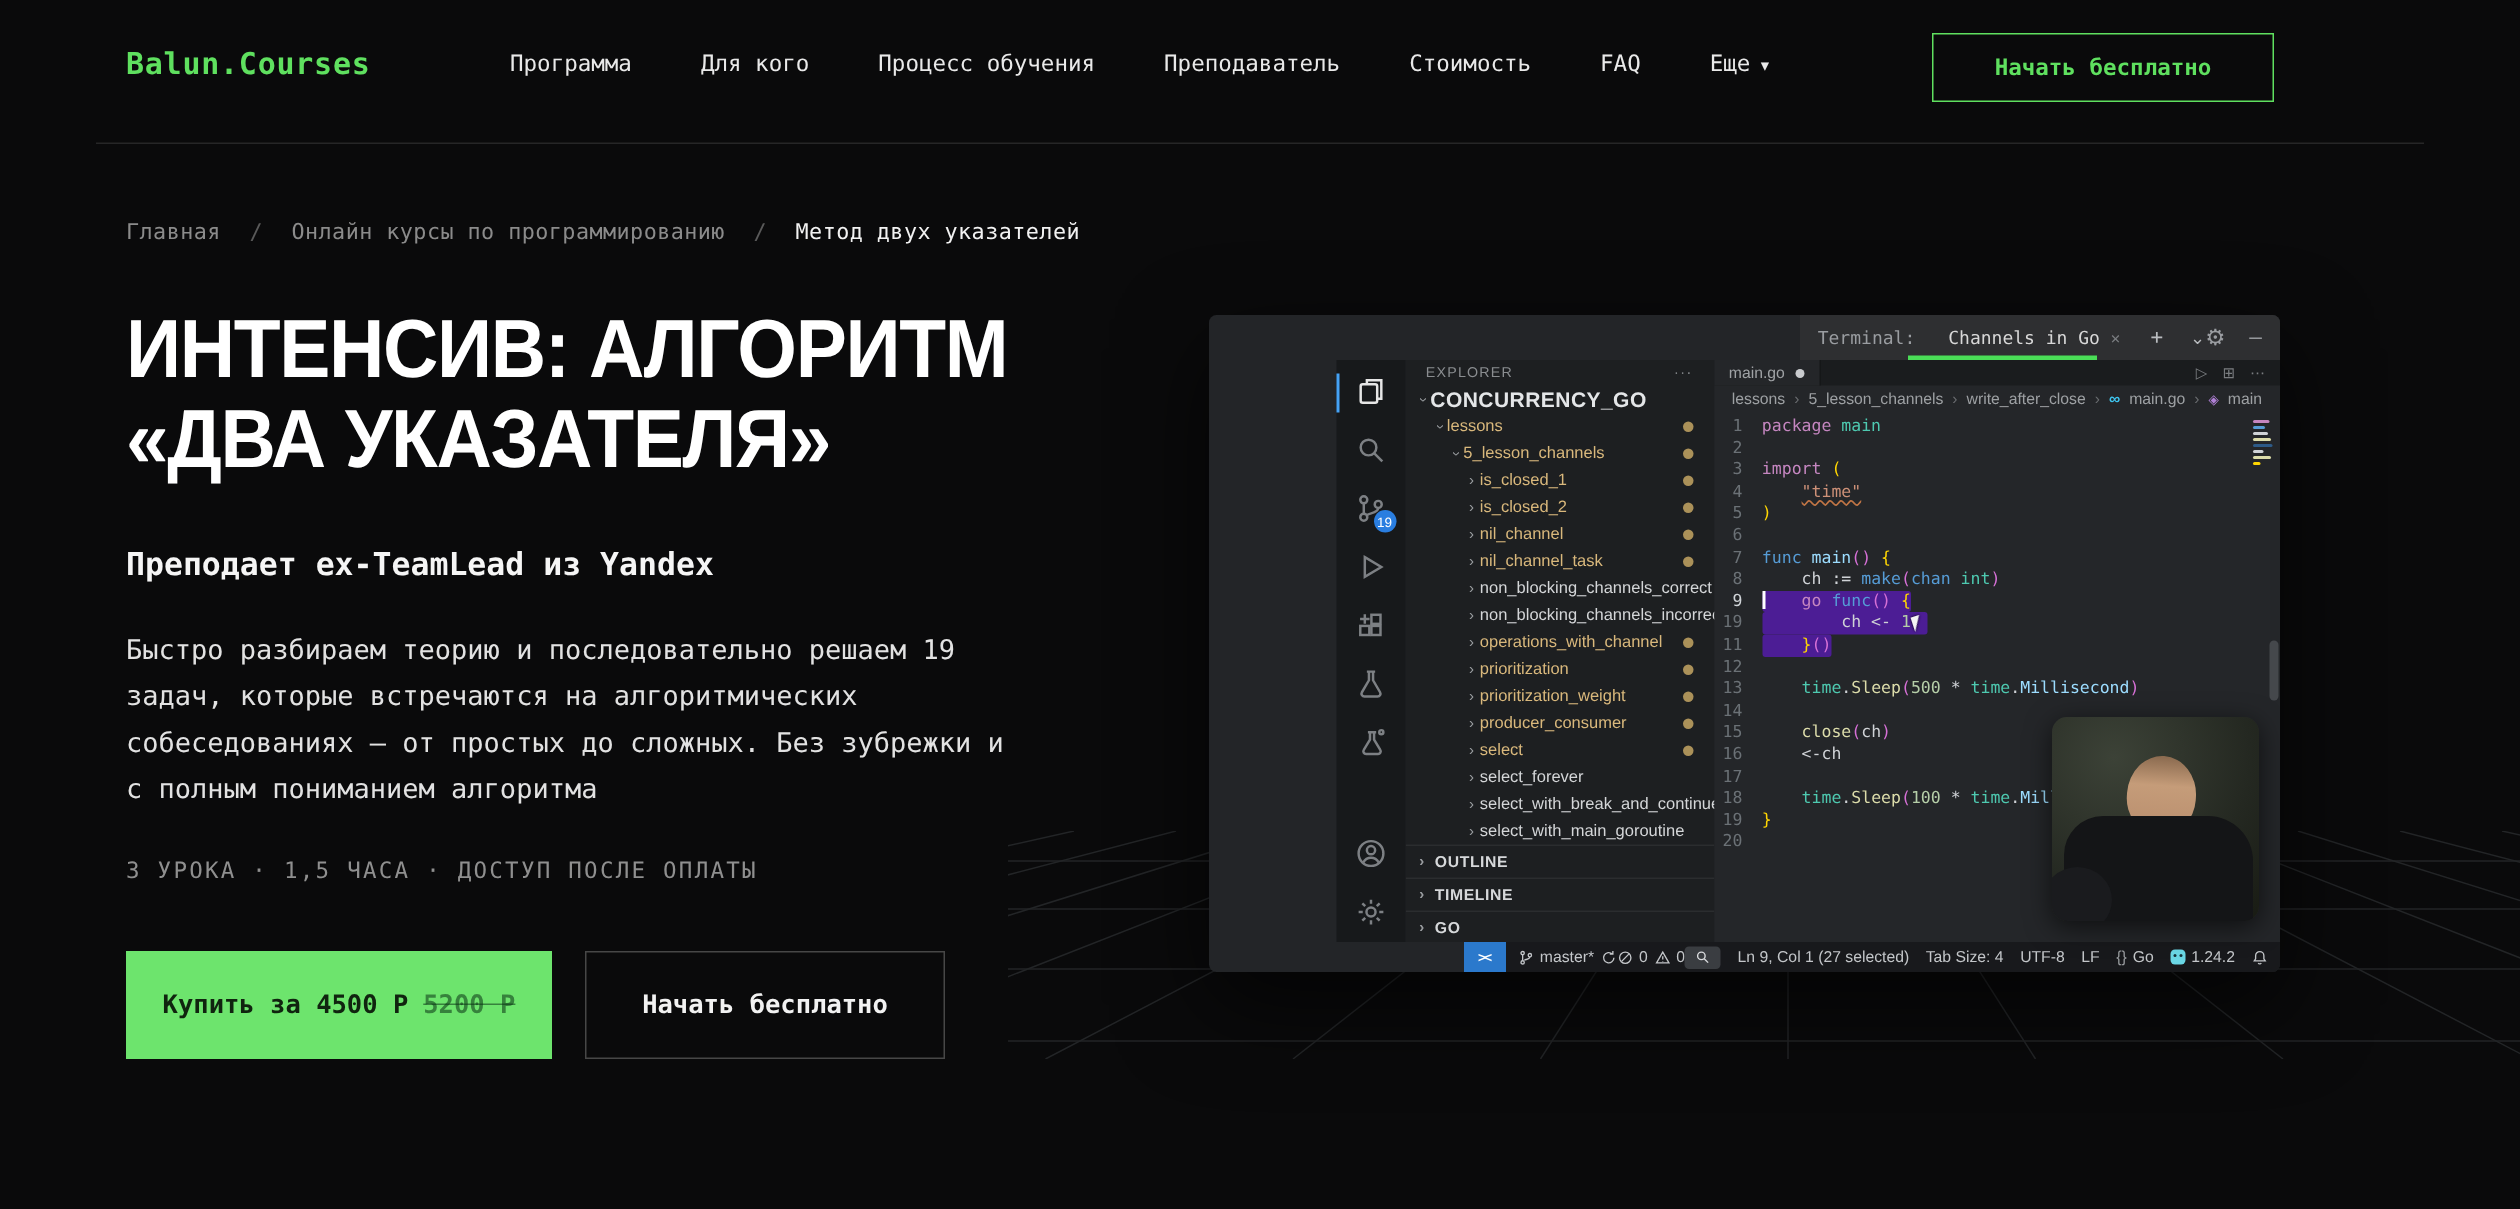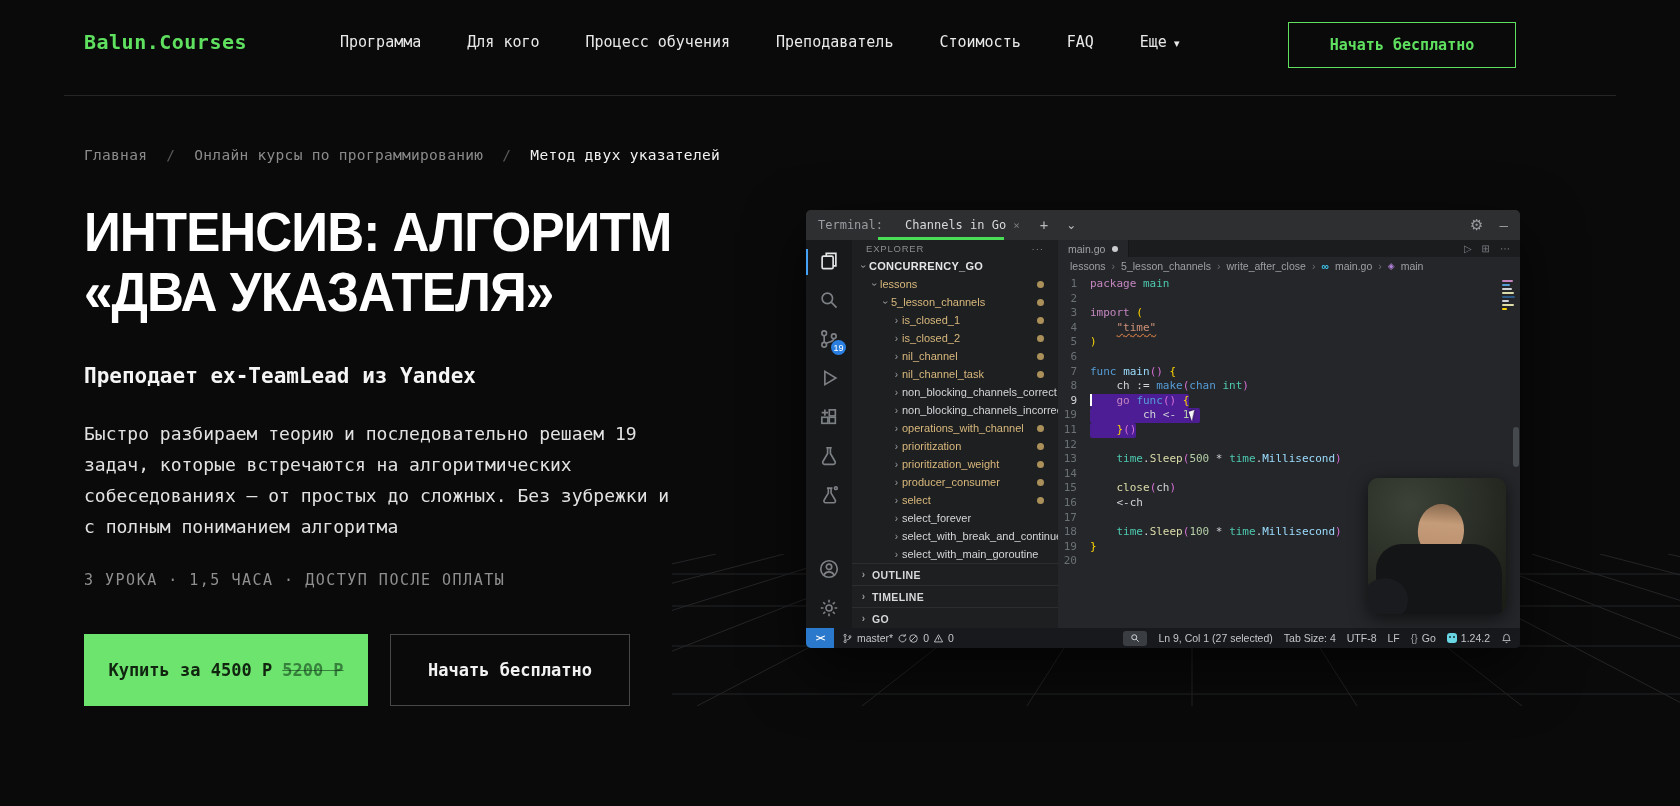--- a/index.html
+++ b/index.html
@@ -39,21 +39,21 @@
   .btn-free { width:240px; height:72px; background:transparent; color:#f2f2f2; border:1px solid #474747; cursor:pointer;
               font-family:"DejaVu Sans Mono",monospace; font-size:17px; font-weight:bold;
               display:flex; align-items:center; justify-content:center; }
 
   
   .floor { position:absolute; left:672px; top:554px; }
 
   
   .vswin { position:absolute; left:806px; top:210px; width:714px; height:438px; background:#232528;
            border-radius:5px; overflow:hidden; display:flex; flex-direction:column;
-           box-shadow:0 22px 60px rgba(0,0,0,.65); }
+           box-shadow:0 22px 60px rgba(0,0,0,.65);align-items:flex-end; }
   .term-bar { height:30px; background:#2e2f31; display:flex; align-items:center; flex:none;
               font-family:"DejaVu Sans Mono",monospace; font-size:12px; position:relative; padding:0 12px; }
   .term-title { color:#9a9da1; margin-right:22px; }
   .term-tab { color:#d8d8d8; }
   .term-close { color:#7a7d80; margin-left:7px; font-size:11px; cursor:pointer; }
   .term-plus { color:#b9bcbf; margin-left:20px; font-size:14px; cursor:pointer; }
   .term-chev { color:#b9bcbf; margin-left:18px; font-size:12px; cursor:pointer; font-family:"DejaVu Sans",sans-serif; }
   .term-underline { position:absolute; left:72px; bottom:0; width:126px; height:3px; background:#4ade57; }
   .term-right { margin-left:auto; display:flex; gap:16px; align-items:center; }
   .term-gear { color:#9a9da1; font-size:15px; font-family:"DejaVu Sans",sans-serif; cursor:pointer; }
@@ -74,21 +74,21 @@
   .sidebar { width:206px; background:#1d1f21; flex:none; display:flex; flex-direction:column; min-height:0; overflow:hidden; }
   .explorer-head { height:17px; flex:none; display:flex; align-items:center; padding:0 14px;
                    color:#8a8d90; font-size:9.5px; letter-spacing:.8px; }
   .explorer-head .more { margin-left:auto; color:#8a8d90; letter-spacing:1px; cursor:pointer; }
   .tree { flex:none; }
   .tree-row { height:18px; display:flex; align-items:center; white-space:nowrap; font-size:11px; cursor:pointer; overflow:visible; }
   .tree-chev { color:#9a9da0; font-size:10px; width:11px; flex:none; display:inline-block; text-align:center; }
   .tree-chev.open { transform:rotate(90deg); }
   .tree-label.gold { color:#d9b87c; }
   .tree-label.white { color:#d4d6d8; }
-  .tree-label.root { color:#e4e6e8; font-weight:bold; font-size:11px; letter-spacing:.3px; }
+  .tree-label.root { color:#e4e6e8; font-weight:bold; font-size:14px; letter-spacing:.3px; }
   .tree-dot { width:7px; height:7px; border-radius:50%; background:#ab9159; margin-left:auto; margin-right:14px; flex:none; }
   .panels { margin-top:auto; }
   .panel-row { height:22px; border-top:1px solid #2b2d2f; display:flex; align-items:center; padding:0 6px;
                color:#d6d8da; font-size:10.5px; font-weight:bold; letter-spacing:.4px; cursor:pointer; }
   .panel-row .tree-chev { margin-right:3px; }
 
   .editor { flex:1; background:#242629; position:relative; display:flex; flex-direction:column; min-width:0; }
   .tab-strip { height:17px; flex:none; background:#1a1c1e; display:flex; align-items:center; }
   .tab { height:100%; background:#242629; display:flex; align-items:center; padding:0 10px; gap:7px;
          font-size:10.5px; color:#9fa2a5; border-right:1px solid #151718; cursor:pointer; }

